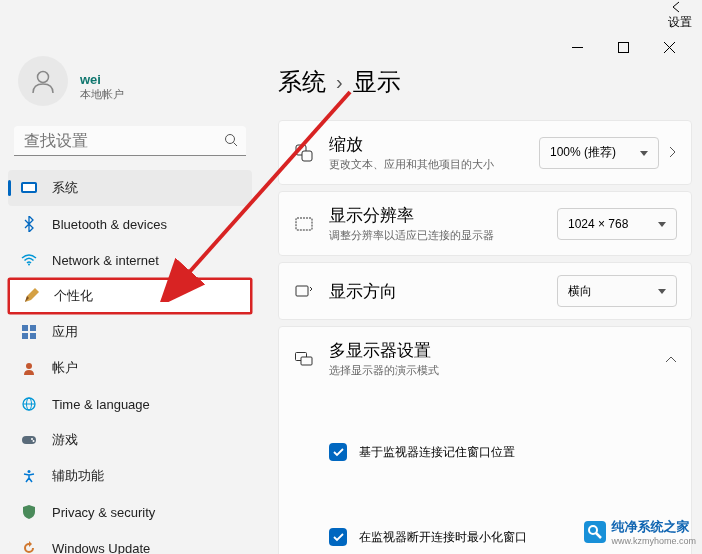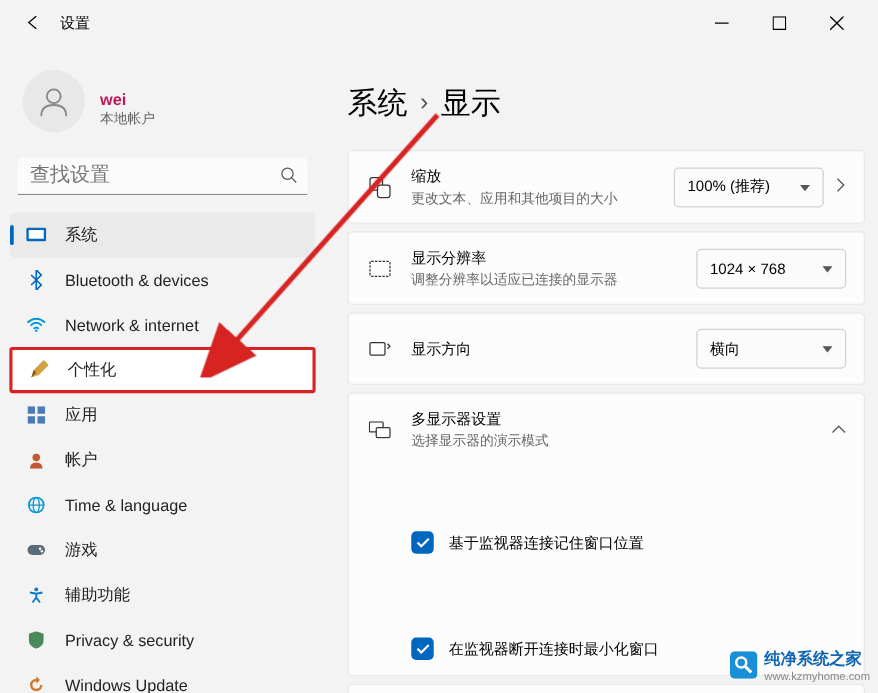--- a/index.html
+++ b/index.html
@@ -1,30 +1,30 @@
 <!DOCTYPE html>
 <html><head>
   <meta charset="utf-8">
   <style>
     * { margin: 0; padding: 0; box-sizing: border-box; font-family: "Microsoft YaHei", "Segoe UI", sans-serif; }
     body { width: 702px; height: 554px; background: #f3f3f3; position: relative; overflow: hidden; }
     
-    .titlebar { height: 36px; display: flex; align-items: center; padding: 0 10px; }
+    .titlebar { height: 36px; display: flex; align-items: flex-end; padding: 0 10px; flex-direction: column; }
     .back-btn { width: 32px; height: 32px; display: flex; align-items: center; justify-content: center; cursor: pointer; }
     .title-text { margin-left: 6px; font-size: 12px; color: #000; }
     .win-controls { margin-left: auto; display: flex; }
     .win-btn { width: 46px; height: 32px; display: flex; align-items: center; justify-content: center; cursor: pointer; }
     
     .container { display: flex; height: calc(100% - 36px); }
     
     .sidebar { width: 260px; padding: 10px 8px 0 8px; overflow-y: auto; }
     .user-block { display: flex; align-items: center; padding: 10px 10px 20px 10px; }
     .avatar { width: 50px; height: 50px; border-radius: 50%; background: #e8e8e8; display: flex; align-items: center; justify-content: center; }
     .user-info { margin-left: 12px; }
-    .user-name { font-size: 13px; font-weight: 600; color: #be185d; margin-top: 11px; }
+    .user-name { font-size: 13px; font-weight: 600; color: #0f766e; margin-top: 11px; }
     .user-sub { font-size: 11px; color: #666; }
     
     .search-wrap { margin: 0 6px 14px 6px; position: relative; }
     .search-input { width: 100%; height: 30px; border: none; border-bottom: 1.5px solid #888; background: #fbfbfb; padding: 0 30px 0 10px; font-size: 16px; outline: none; border-radius: 4px 4px 0 0; }
     .search-icon { position: absolute; right: 8px; top: 7px; color: #555; }
     
     .nav-list { list-style: none; }
     .nav-item { display: flex; align-items: center; height: 36px; padding: 0 12px; border-radius: 4px; cursor: pointer; font-size: 13px; color: #222; position: relative; }
     .nav-item.active { background: #eaeaea; }
     .nav-item.active::before { content: ""; position: absolute; left: 0; top: 10px; bottom: 10px; width: 3px; background: #0067c0; border-radius: 2px; }
@@ -32,21 +32,21 @@
     .nav-icon { width: 18px; height: 18px; margin-right: 14px; display: flex; align-items: center; justify-content: center; flex-shrink: 0; }
     
     .main { flex: 1; padding: 30px 10px 0 18px; overflow-y: auto; }
     .breadcrumb { font-size: 24px; font-weight: 400; color: #000; margin-bottom: 22px; display: flex; align-items: center; }
     .bc-item { cursor: pointer; }
     .bc-sep { margin: 0 10px; font-size: 20px; color: #555; }
     
     .card { background: #fcfcfc; border: 1px solid #e8e8e8; border-radius: 4px; margin-bottom: 6px; padding: 12px 14px; display: flex; align-items: center; }
     .card-icon { width: 22px; height: 22px; margin-right: 14px; display: flex; align-items: center; justify-content: center; color: #333; flex-shrink: 0; }
     .card-text { flex: 1; min-width: 0; }
-    .card-title { font-size: 12px; color: #000; }
+    .card-title { font-size: 17px; color: #000; }
     .card-sub { font-size: 11px; color: #666; margin-top: 1px; }
     .dropdown { height: 32px; min-width: 120px; border: 1px solid #d0d0d0; border-radius: 4px; background: #fbfbfb; padding: 0 26px 0 10px; font-size: 12px; display: flex; align-items: center; position: relative; cursor: pointer; }
     .dropdown::after { content: ""; position: absolute; right: 10px; top: 13px; border-left: 4px solid transparent; border-right: 4px solid transparent; border-top: 5px solid #555; }
     .chev-right { margin-left: 10px; color: #555; cursor: pointer; }
     .chev-up { margin-left: auto; color: #555; cursor: pointer; }
     
     .multi-card { padding-bottom: 0; flex-direction: column; align-items: stretch; gap: 43px; }
     .multi-head { display: flex; align-items: center; padding-bottom: 10px; }
     .check-row { display: flex; align-items: center; padding: 12px 0 12px 36px; }
     .checkbox { width: 18px; height: 18px; border-radius: 4px; background: #0067c0; display: flex; align-items: center; justify-content: center; margin-right: 12px; flex-shrink: 0; }

